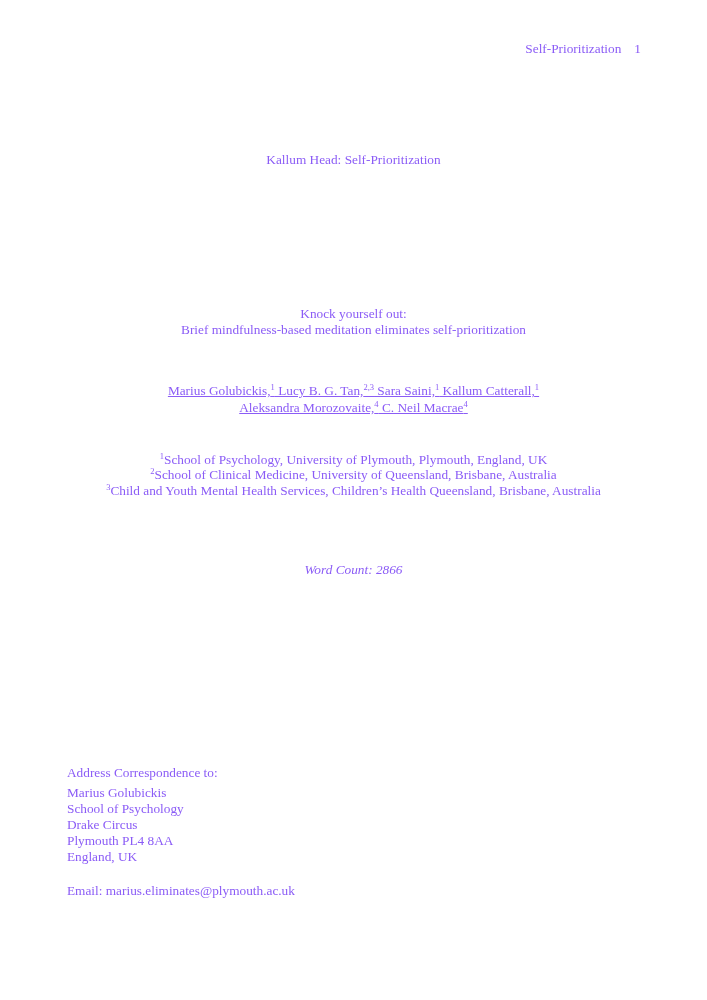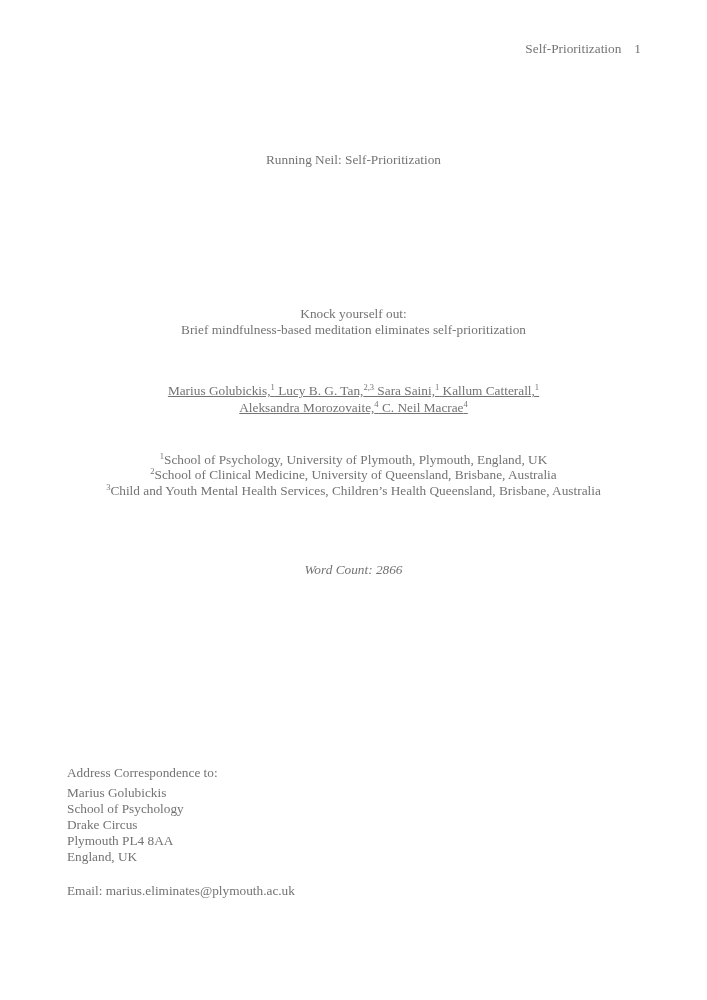--- a/index.html
+++ b/index.html
@@ -8,21 +8,21 @@
     padding: 0;
     background: #ffffff;
   }
   .page {
     position: relative;
     width: 707px;
     height: 1000px;
     background: #ffffff;
     font-family: "Liberation Serif", "DejaVu Serif", serif;
     font-size: 13.3px;
-    color: #737373;
+    color: #8b5cf6;
     overflow: hidden;
   }
   .centered {
     position: absolute;
     left: 0;
     right: 0;
     text-align: center;
   }
   sup {
     font-size: 0.64em;
@@ -78,21 +78,21 @@
 </style>
 </head>
 <body>
 
 <div class="page">
 
   <div class="header">
     <span>Self-Prioritization</span><span class="pgnum">1</span>
   </div>
 
-  <div class="running-head centered">Running Neil: Self-Prioritization</div>
+  <div class="running-head centered">Kallum Head: Self-Prioritization</div>
 
   <div class="title-block centered">
     <div>Knock yourself out:</div>
     <div class="title-line2">Brief mindfulness-based meditation eliminates self-prioritization</div>
   </div>
 
   <div class="authors centered">
     <div>Marius Golubickis,<sup>1</sup> Lucy B. G. Tan,<sup>2,3</sup> Sara Saini,<sup>1</sup> Kallum Catterall,<sup>1</sup></div>
     <div>Aleksandra Morozovaite,<sup>4</sup> C. Neil Macrae<sup>4</sup></div>
   </div>

